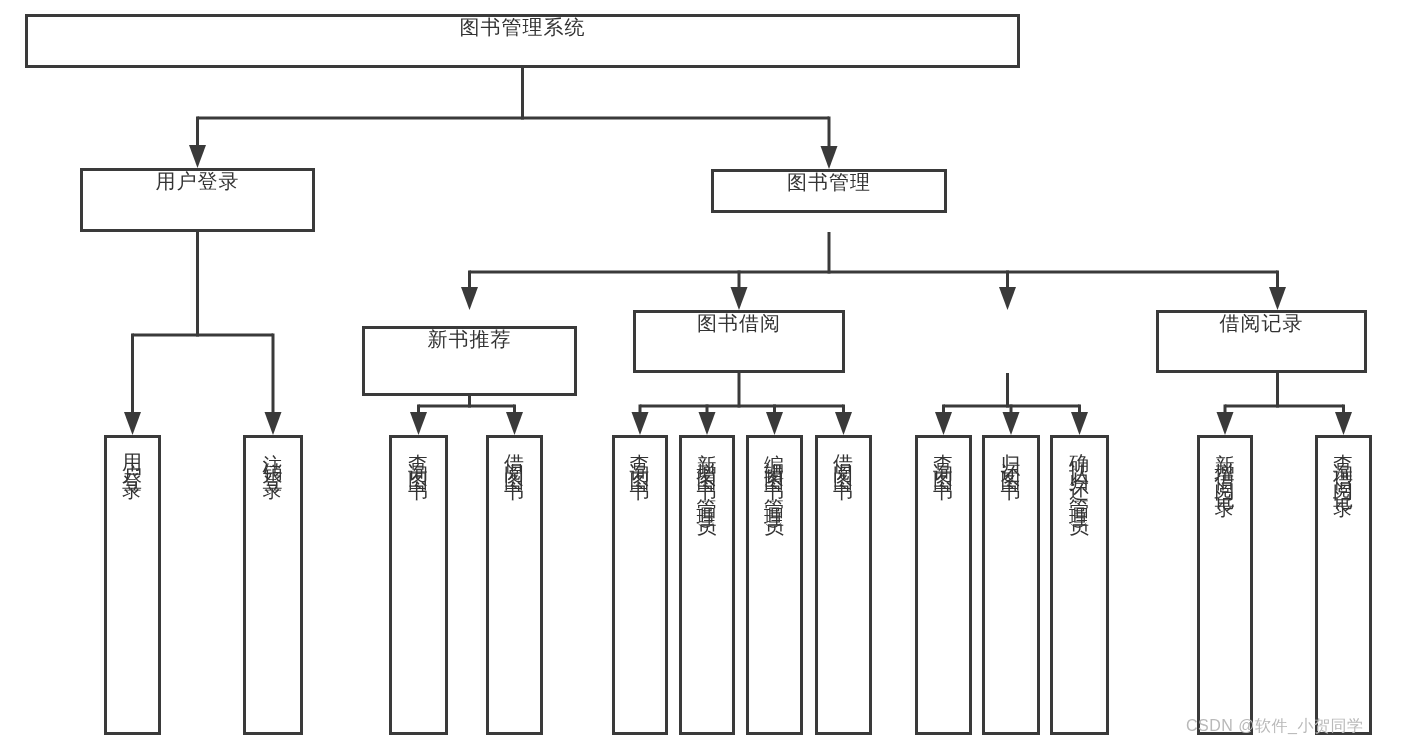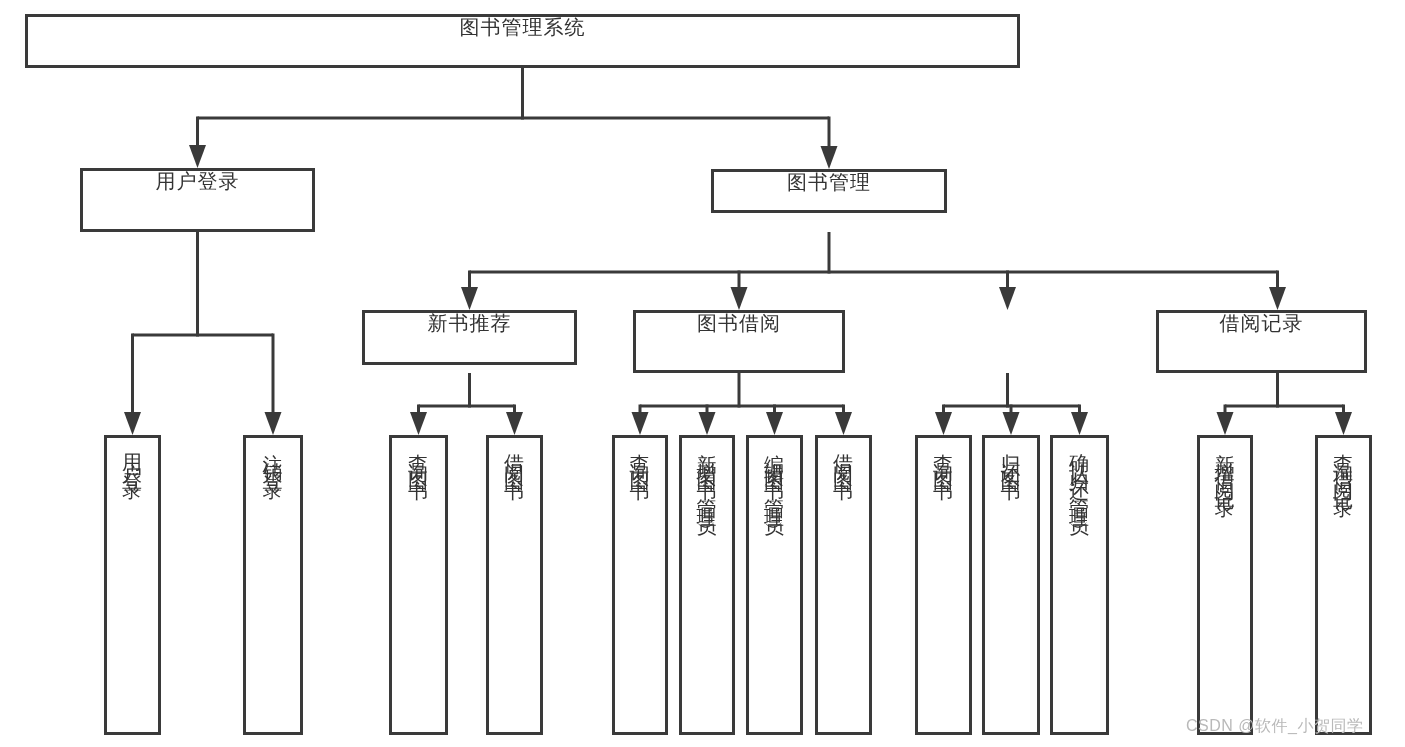--- a/index.html
+++ b/index.html
@@ -133,21 +133,21 @@
     <span>图书管理系统</span>
   </div>
 
   <div class="box hbox" style="left:80px;top:168px;width:235px;height:64px">
     <span>用户登录</span>
   </div>
   <div class="box hbox" style="left:711px;top:169px;width:236px;height:44px">
     <span>图书管理</span>
   </div>
 
-  <div class="box hbox" style="left:362px;top:310px;width:215px;height:55px">
+  <div class="box hbox" style="left:362px;top:326px;width:215px;height:70px">
     <span>新书推荐</span>
   </div>
   <div class="box hbox" style="left:633px;top:310px;width:212px;height:63px">
     <span>图书借阅</span>
   </div>
   <div class="box hbox" style="left:1156px;top:310px;width:211px;height:63px">
     <span>借阅记录</span>
   </div>
 
   <div class="box vbox" style="left:104px;top:435px;width:57px;height:300px">

